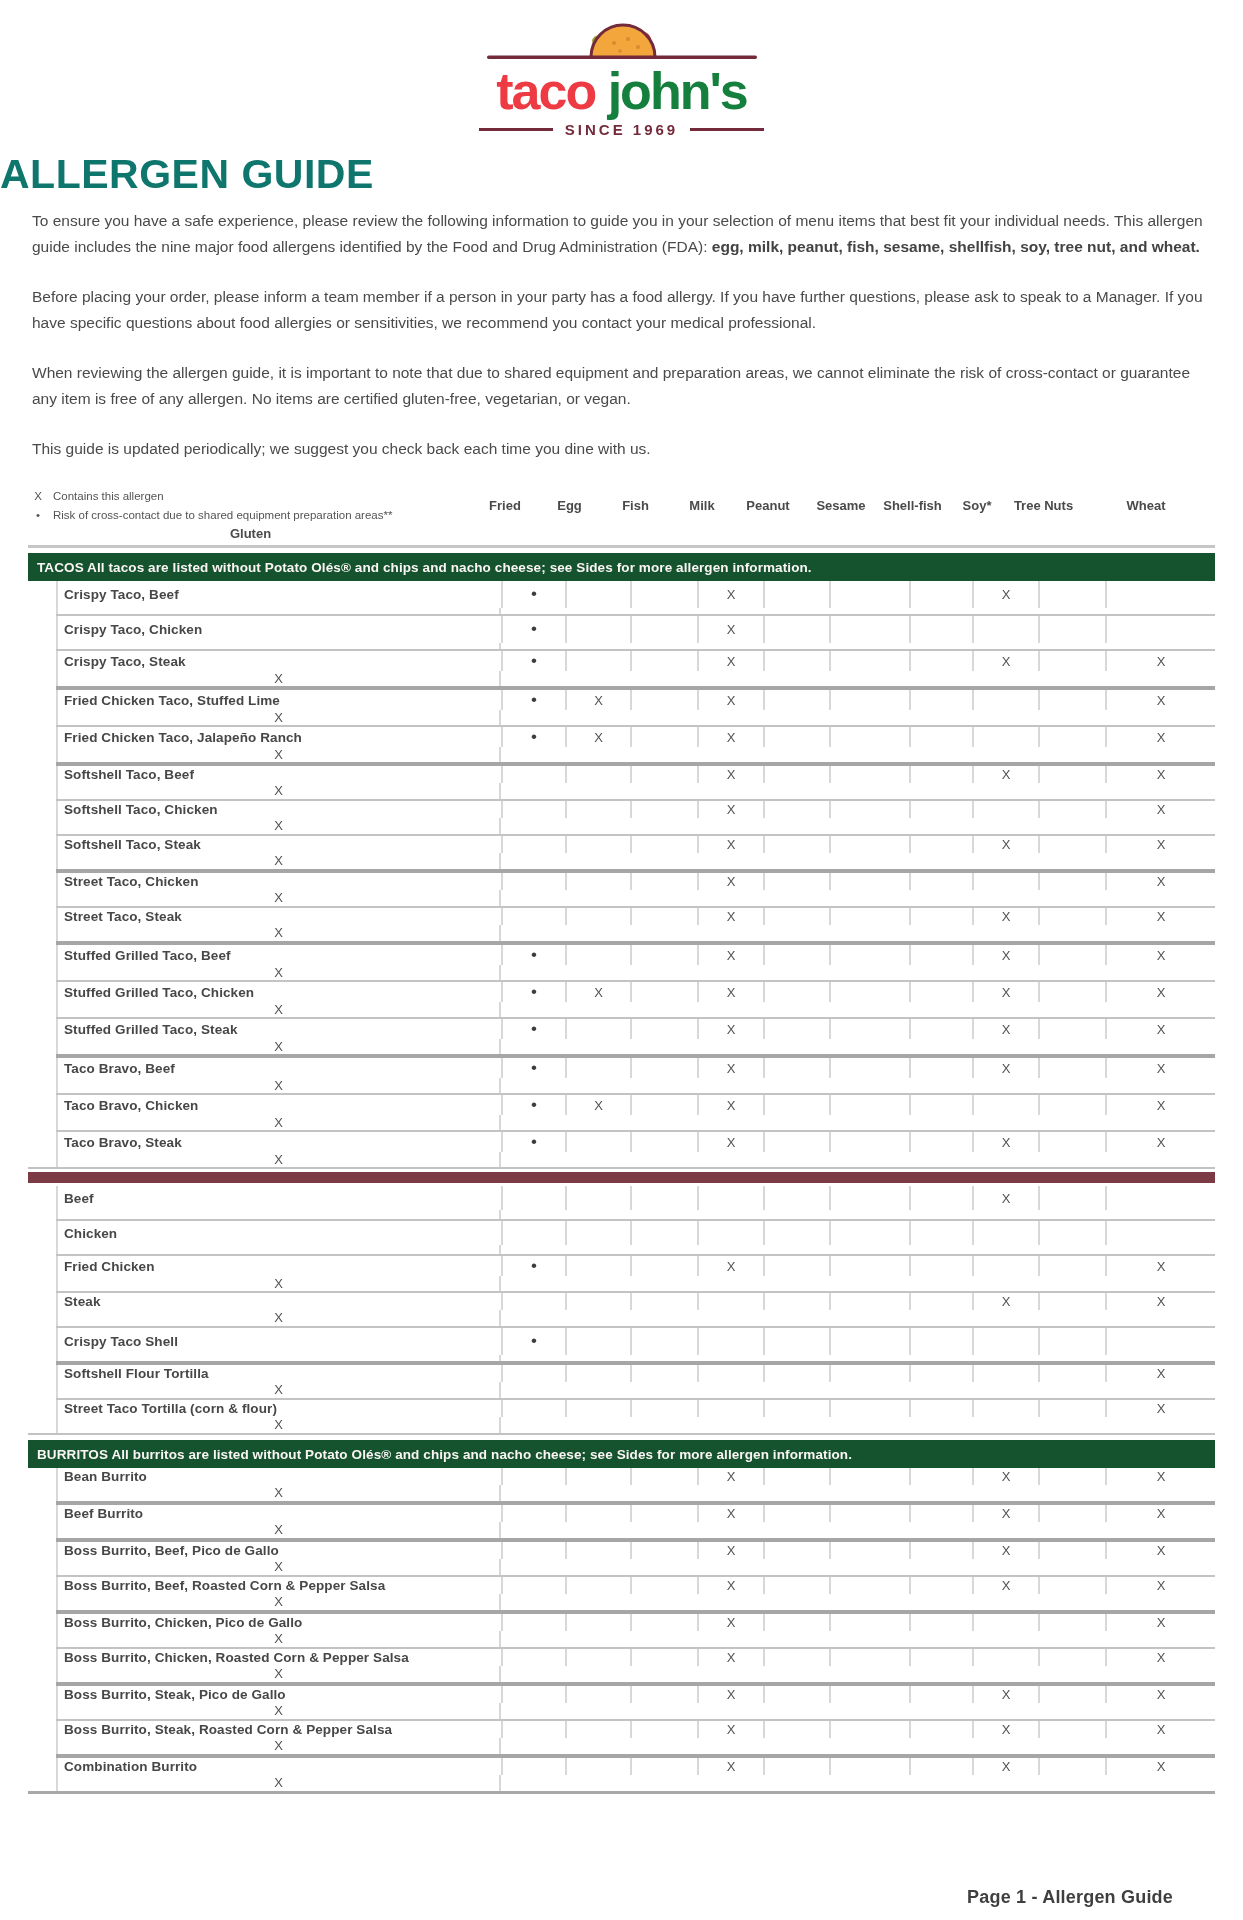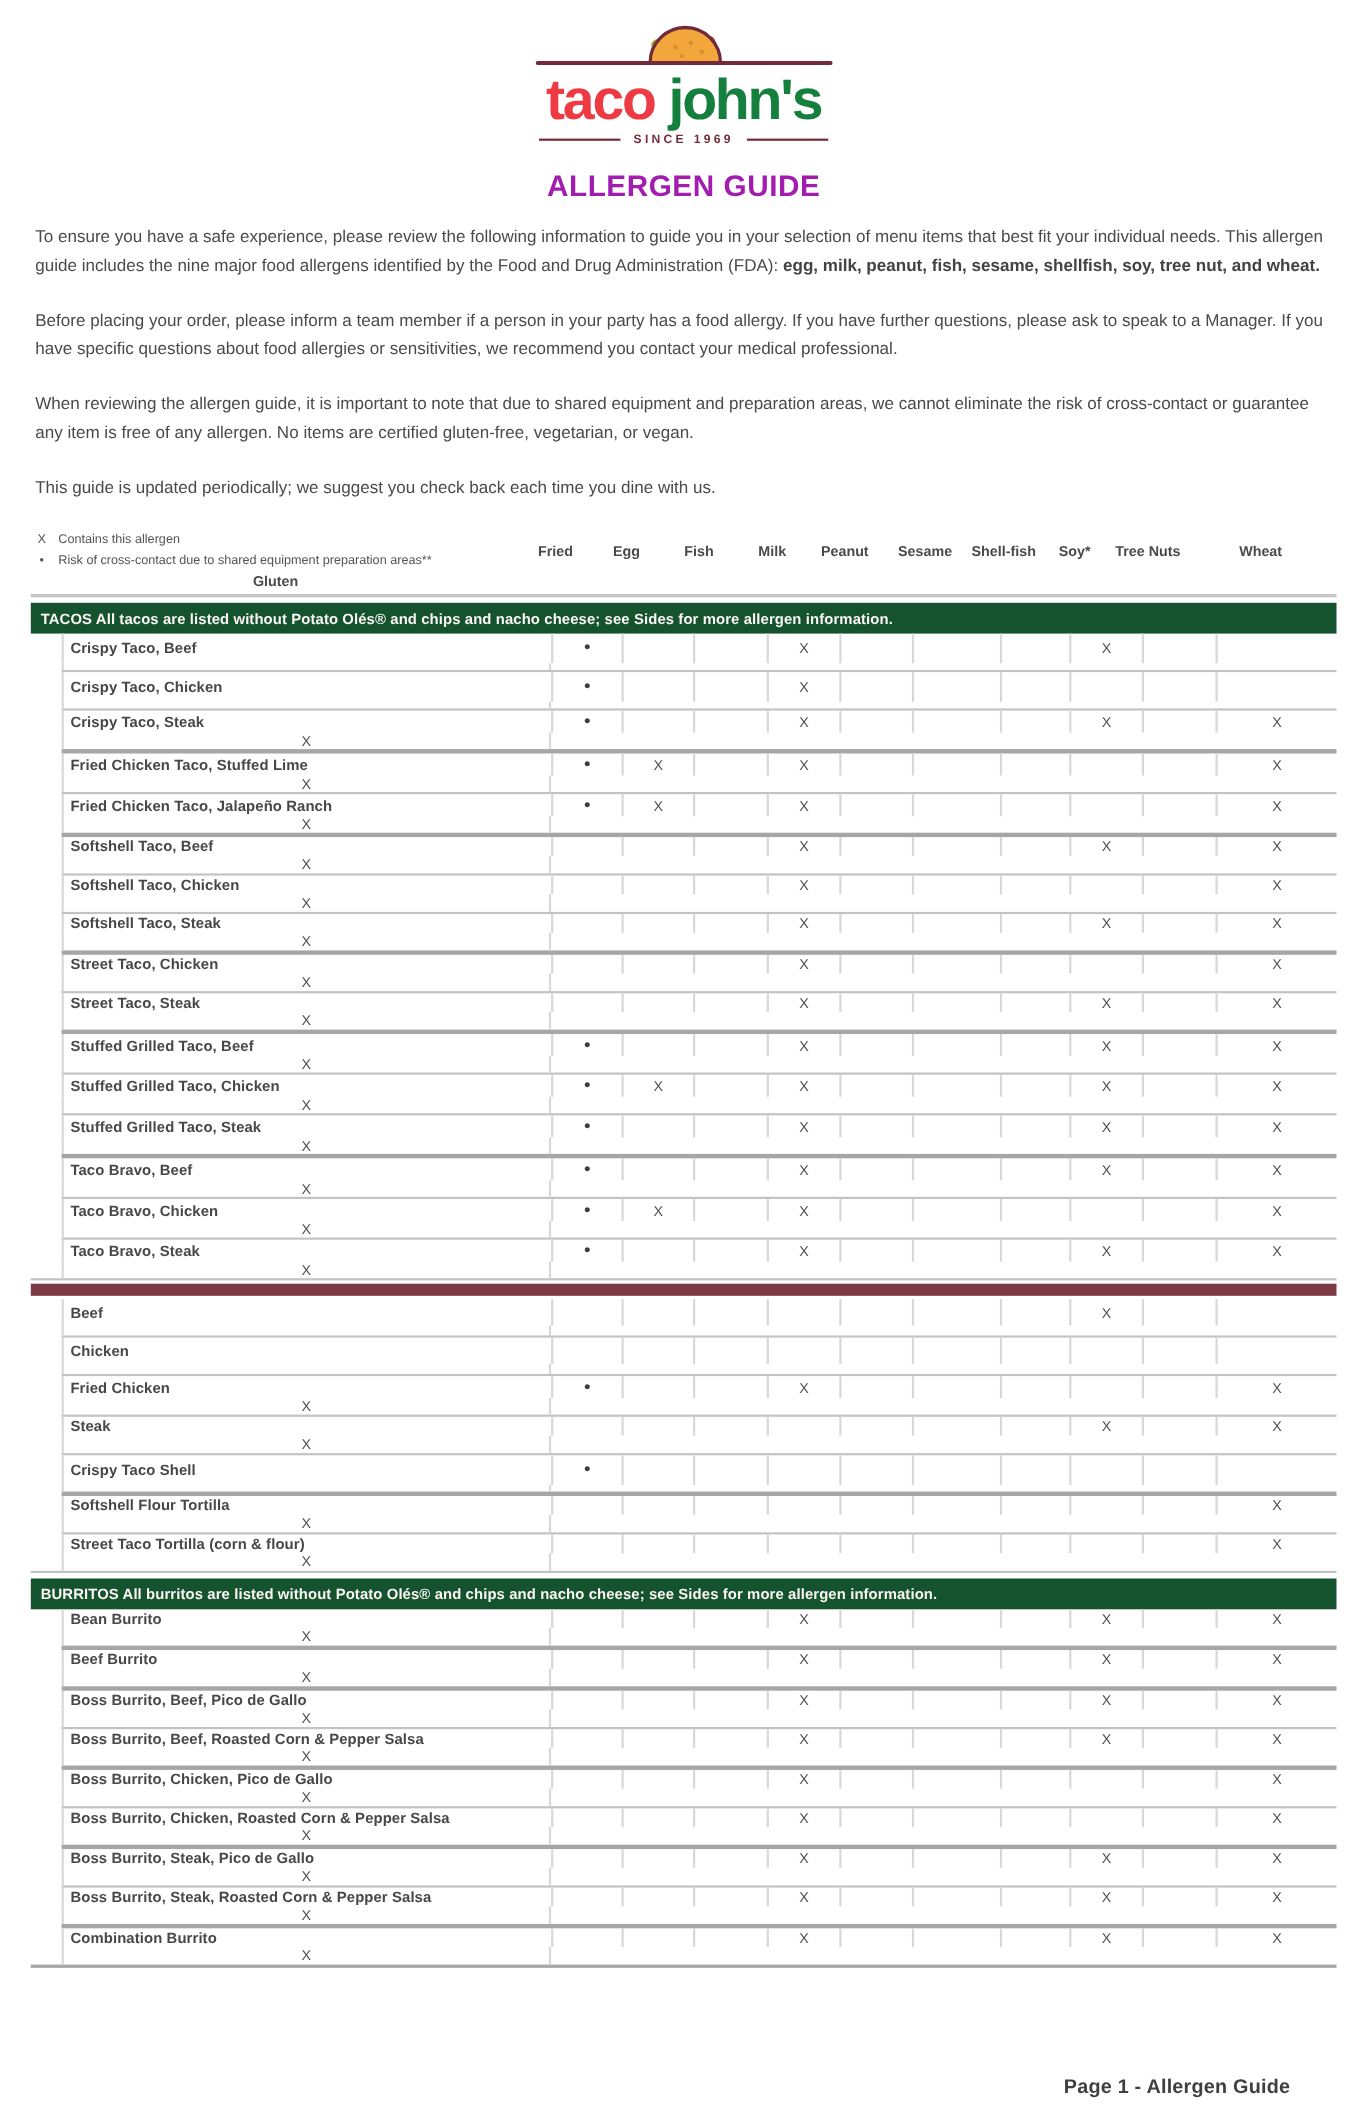--- a/index.html
+++ b/index.html
@@ -8,24 +8,24 @@
     font-family:"Liberation Sans", sans-serif;color:#4a4a4a;
   }
   
   .logo-wrap{padding-top:14px;text-align:center;}
   .logo-svg{display:block;margin:0 auto;}
   .wordmark{font-weight:bold;font-size:52px;line-height:46px;letter-spacing:-2px;}
   .wordmark .red{color:#EE3B43;}
   .wordmark .maroon{color:#15803d;}
   .since-row{margin-top:7px;display:flex;align-items:center;justify-content:center;gap:12px;}
   .since-row .rule{width:74px;height:2.5px;background:#732B3B;}
-  .since-text{color:#732B3B;font-weight:bold;font-size:11px;letter-spacing:3px;}
+  .since-text{color:#732B3B;font-weight:bold;font-size:15px;letter-spacing:3px;}
   h1.page-title{
-    margin:13px 0 0 0;text-align:center;font-size:27px;font-weight:bold;
-    color:#a21caf;letter-spacing:0.5px;line-height:47px;
+    margin:13px 0 0 0;text-align:left;font-size:41px;font-weight:bold;
+    color:#0f766e;letter-spacing:0.5px;line-height:47px;
   }
   
   .intro{margin:10px 28px 0 32px;font-size:15.5px;line-height:26px;color:#4a4a4a;}
   .intro p{margin:0 0 24px 0;}
   .intro b{font-weight:bold;color:#434343;}
   
   .cols{display:grid;grid-template-columns:445px 64px 65px 67px 66px 66px 80px 63px 66px 67px minmax(64px,1fr);}
   
   .legend-header{
     margin:22px 28px 0 28px;height:56px;align-items:center;

